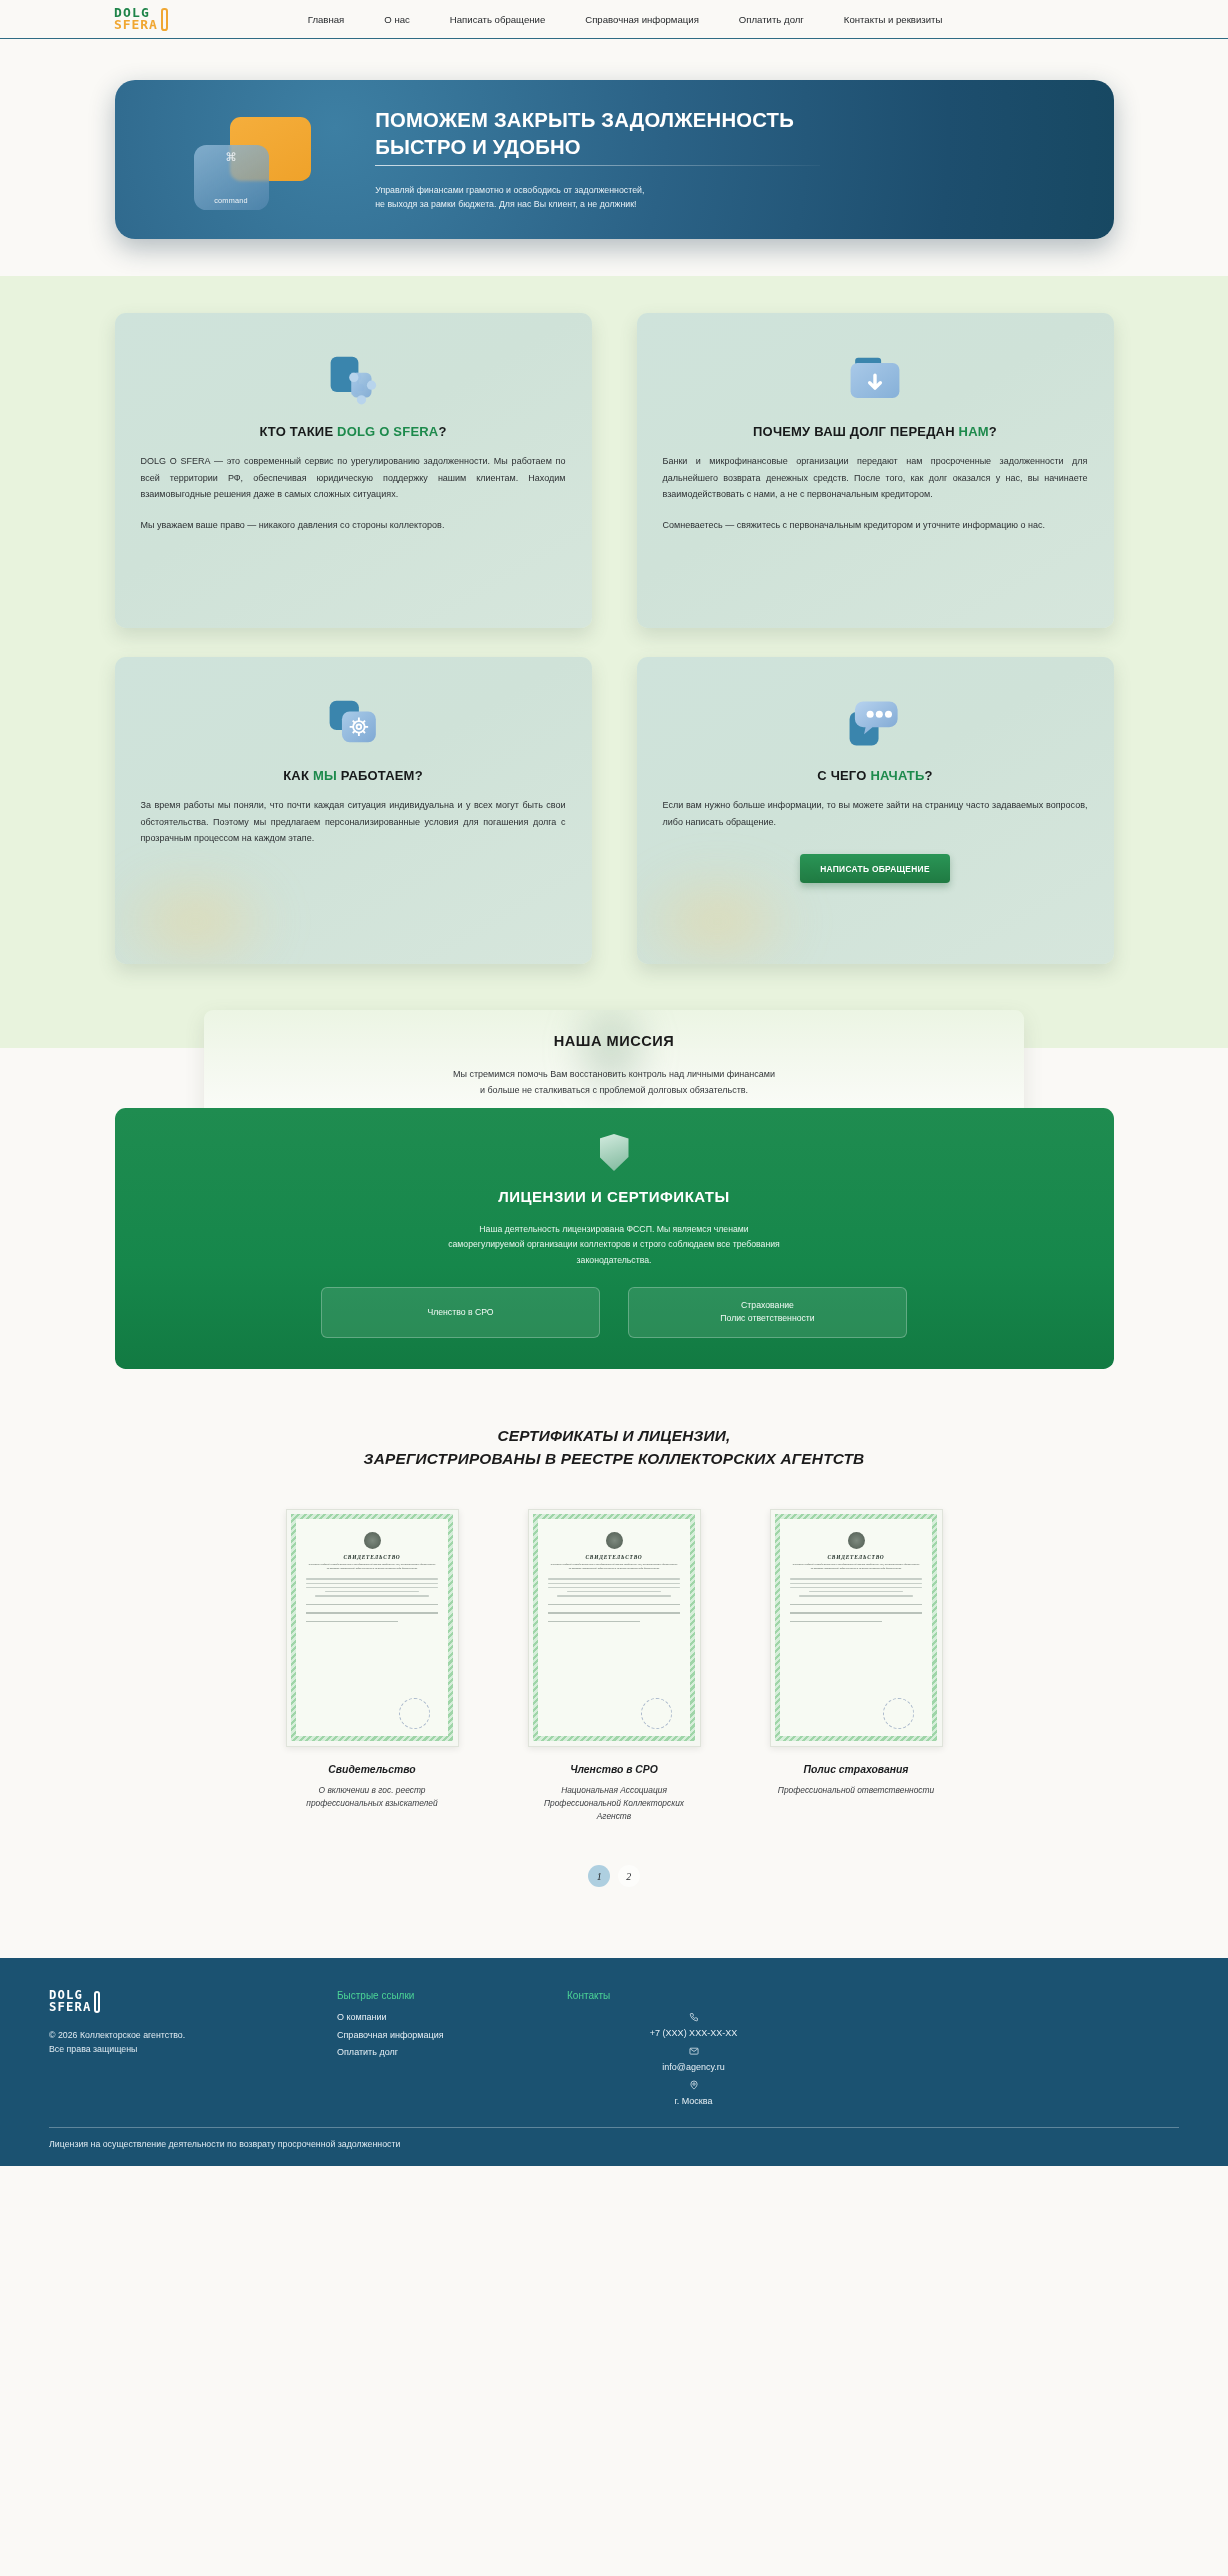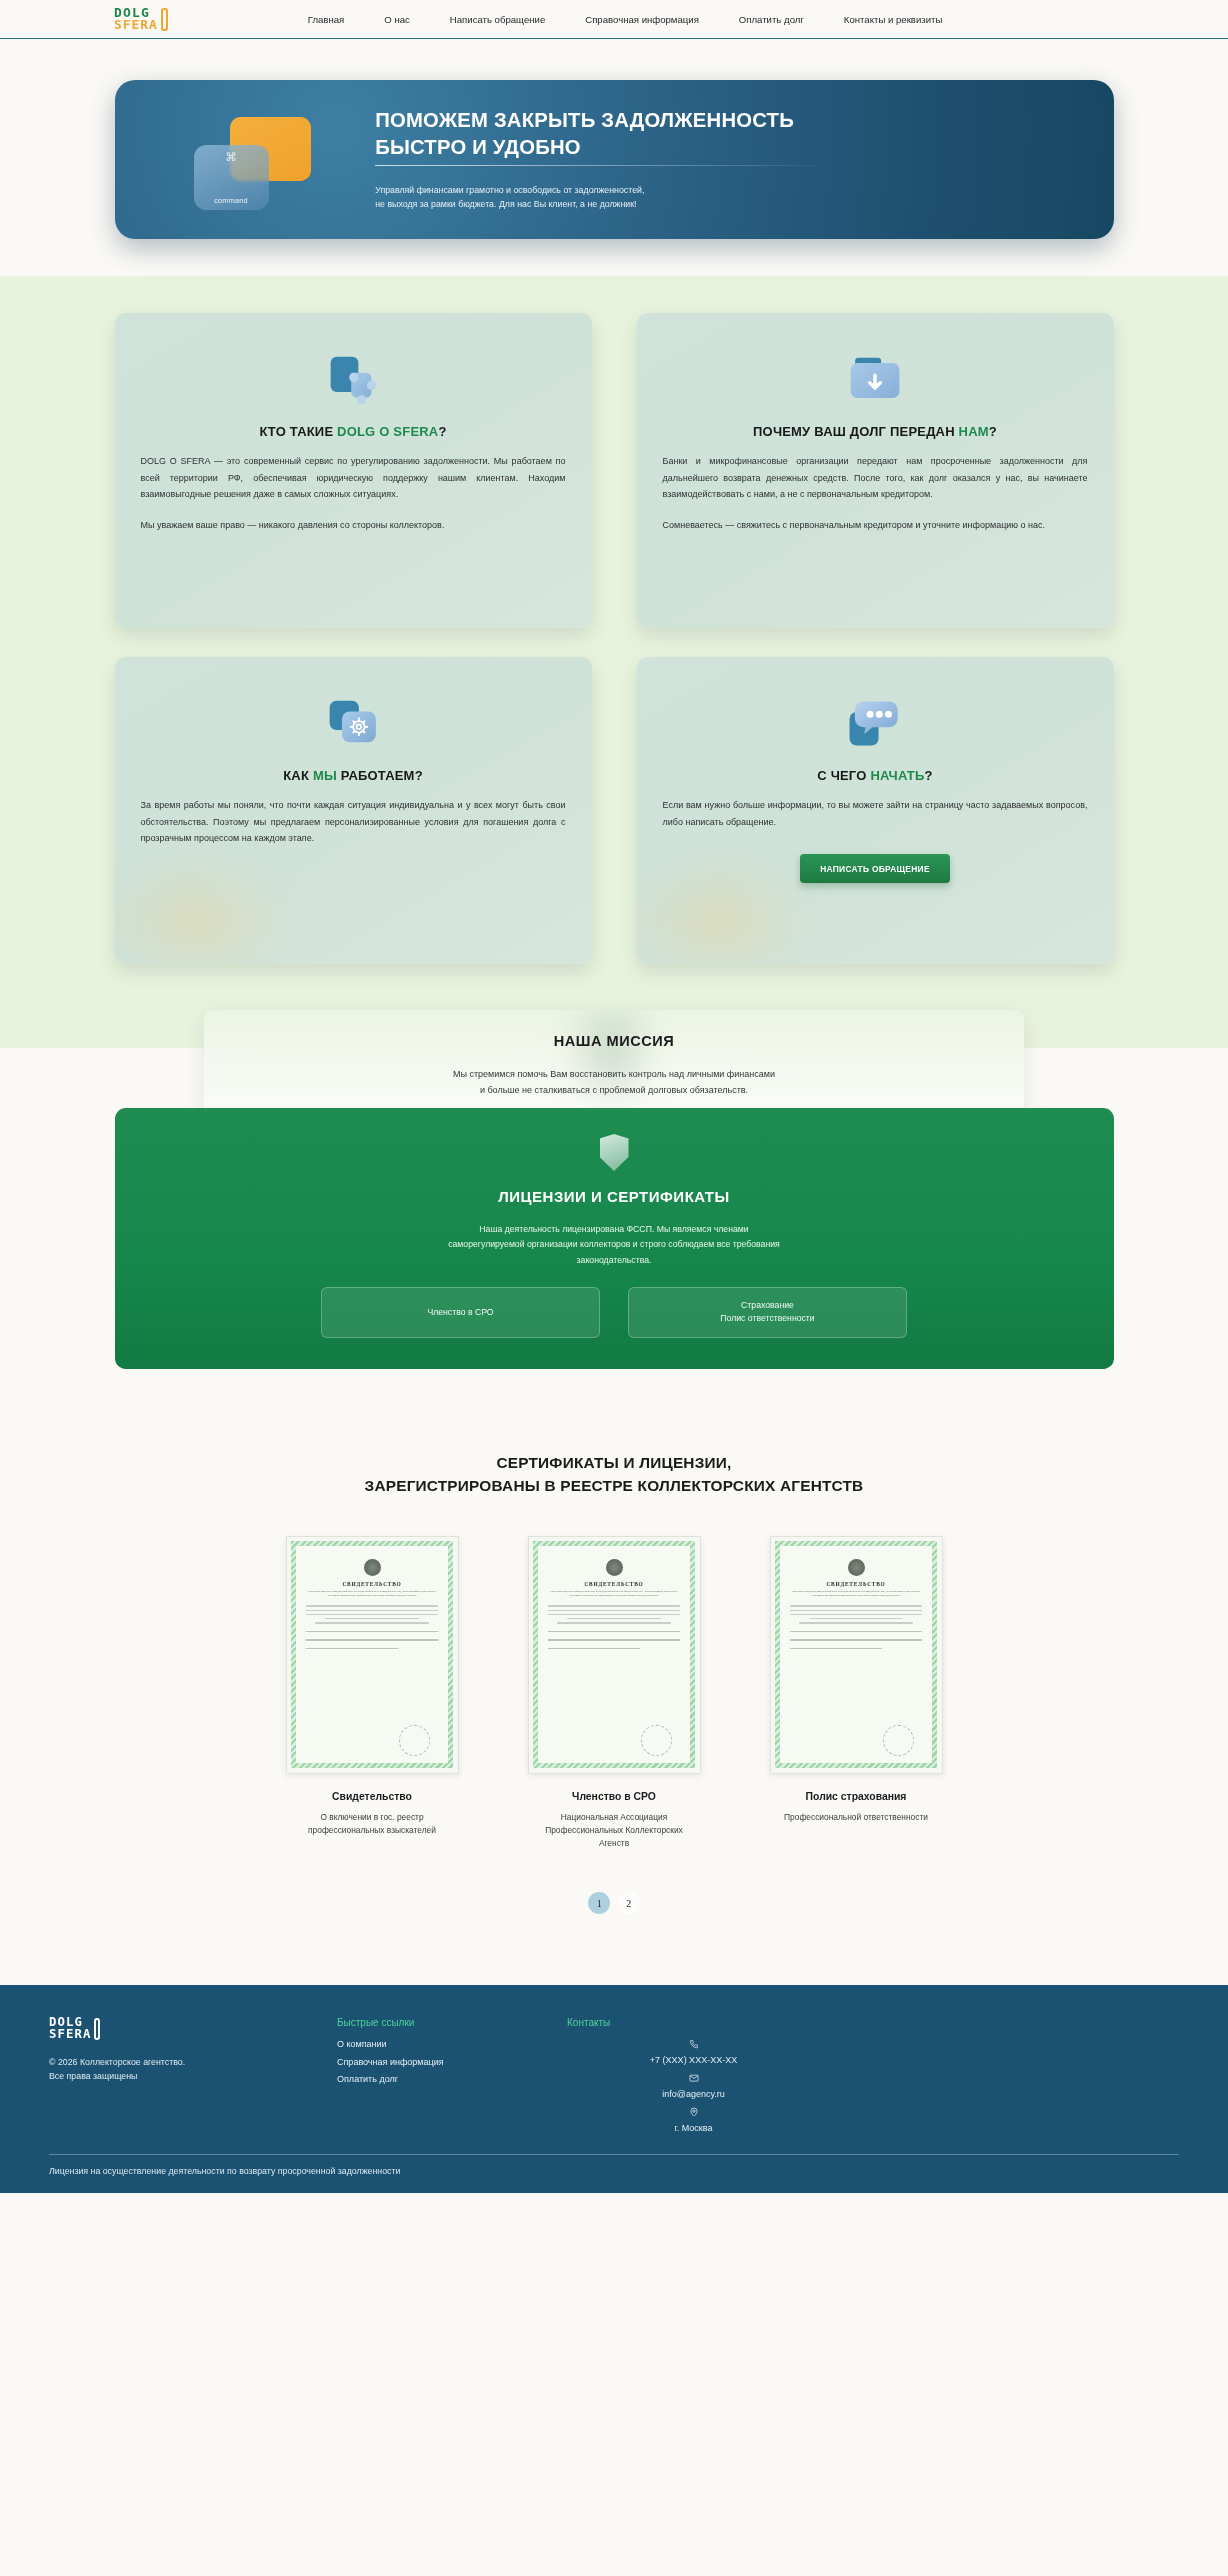--- a/index.html
+++ b/index.html
@@ -174,21 +174,21 @@
     width: 279px; height: 51px; border-radius: 6.1px;
     background: rgba(255,255,255,.10);
     border: 0.8px solid rgba(255,255,255,.26);
     display: flex; flex-direction: column;
     justify-content: center; align-items: center;
     font-size: 8.7px; line-height: 1.55; color: #f2faf5;
     cursor: pointer;
   }
 
   
-  .certs { background: #faf9f6; padding: 82px 0 23px; position: relative; }
+  .certs { background: #faf9f6; padding: 55px 0 23px; position: relative; font-style: italic; }
   .certs h2 {
     text-align: center; font-size: 15.4px; font-weight: 700;
     line-height: 1.52; letter-spacing: 0.2px;
   }
   .cert-row {
     display: flex; justify-content: center; gap: 69px; margin-top: 38px;
   }
   .cert-item { width: 173px; }
   .cert-img {
     width: 173px; height: 238px; background: #f5f7f2;
@@ -521,21 +521,21 @@
             <i></i>
               <i></i>
               <i style="width:70%"></i>
           </div>
           <div class="cert-stamp"></div>
         </div>
       </div>
       <div class="cert-name">Членство в СРО</div>
       <div class="cert-desc">
         <span>Национальная Ассоциация</span><br>
-        <span>Профессиональных Коллекторских</span><br>
+        <span>Профессиональной Коллекторских</span><br>
         <span>Агенств</span>
       </div>
     </div>
 
     <div class="cert-item">
       <div class="cert-img">
         <div class="cert-paper">
           <div class="cert-emblem"></div>
           <div class="cert-title">СВИДЕТЕЛЬСТВО</div>
           <div class="cert-sub">о внесении сведений о юридическом лице в государственный реестр юридических лиц, осуществляющих деятельность по возврату просроченной задолженности в качестве основного вида деятельности</div>

